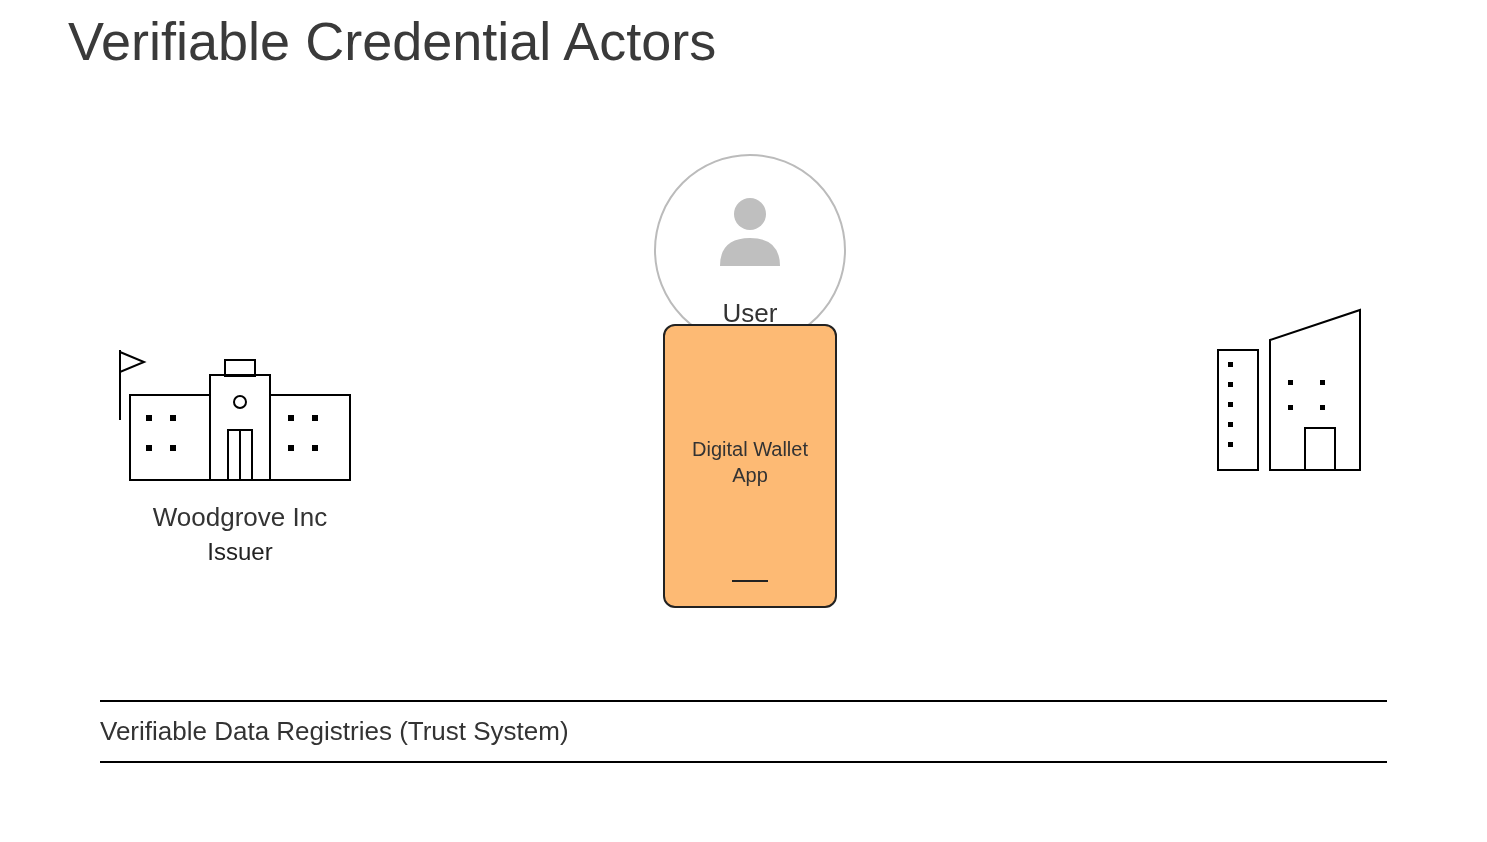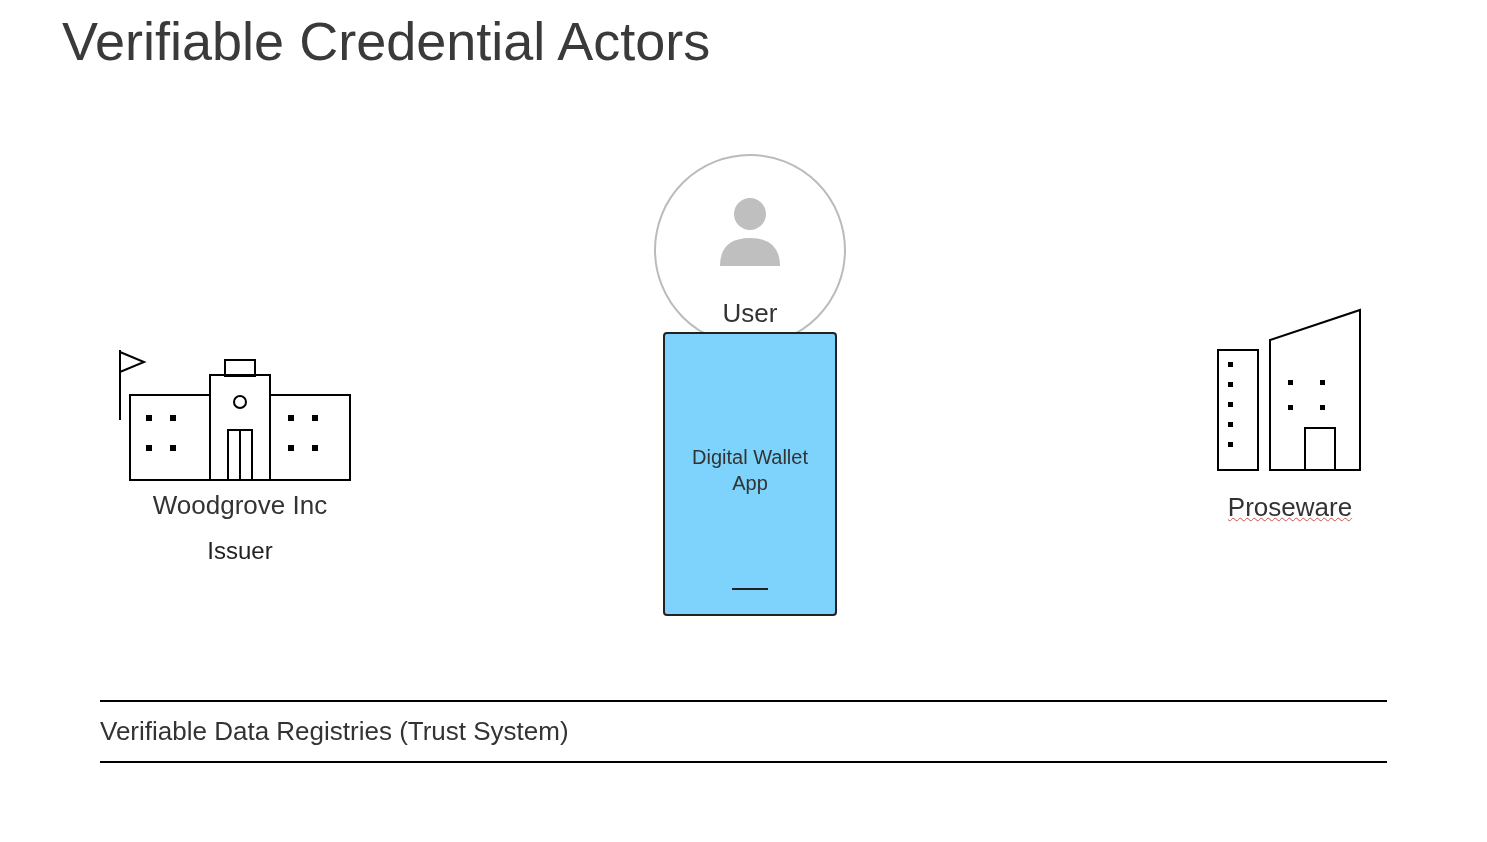--- a/index.html
+++ b/index.html
@@ -8,37 +8,37 @@
     width: 1487px;
     height: 842px;
     background: #ffffff;
     font-family: "Segoe UI", Arial, sans-serif;
     color: #333;
     position: relative;
     overflow: hidden;
   }
   .title {
     position: absolute;
-    left: 62px;
+    left: 68px;
     top: 10px;
     font-size: 54px;
     font-weight: 400;
     color: #3a3a3a;
   }
 
   
   .issuer {
     position: absolute;
     left: 110px;
     top: 330px;
     width: 260px;
     text-align: center;
   }
-  .issuer-label { font-size: 26px; color: #333; }
-  .issuer-role  { font-size: 24px; color: #222; margin-top: 16px; }
+  .issuer-label { font-size: 26px; color: #333; margin-top: 12px; }
+  .issuer-role  { font-size: 24px; color: #222; margin-top: 5px; }
 
   
   .holder {
     position: absolute;
     left: 600px;
     top: 150px;
     width: 300px;
     text-align: center;
   }
   .holder-label { font-size: 26px; color: #333; position: absolute; left: 50%; transform: translateX(-50%); top: 148px; }
@@ -79,25 +79,25 @@
     font-size: 26px;
     color: #333;
     padding: 14px 0;
   }
 
   
   .phone {
     width: 170px;
     height: 280px;
     border: 2px solid #222;
-    border-radius: 4px;
-    margin: 12px auto;
+    border-radius: 12px;
+    margin: 4px auto;
     position: relative;
     top: 170px;
-    background: #7dd3fc;
+    background: #fdba74;
   }
   .phone-text {
     position: absolute;
     top: 110px;
     left: 0; right: 0;
     font-size: 20px;
     color: #333;
     line-height: 1.3;
   }
   .phone-home {
@@ -185,20 +185,19 @@
 
       <polygon points="60,40 60,170 150,170 150,10" fill="#fff" stroke="#000" stroke-width="2"></polygon>
       <rect x="78" y="80" width="5" height="5" fill="#000"></rect>
       <rect x="110" y="80" width="5" height="5" fill="#000"></rect>
       <rect x="78" y="105" width="5" height="5" fill="#000"></rect>
       <rect x="110" y="105" width="5" height="5" fill="#000"></rect>
 
       <rect x="95" y="128" width="30" height="42" fill="none" stroke="#000" stroke-width="2"></rect>
     </svg>
   </span>
-  <div class="verifier-label">Proseware</div>
 </div>
 
 <div class="registry">
   <hr>
   <div class="registry-label">Verifiable Data Registries (Trust System)</div>
   <hr>
 </div>
 
 </body></html>

